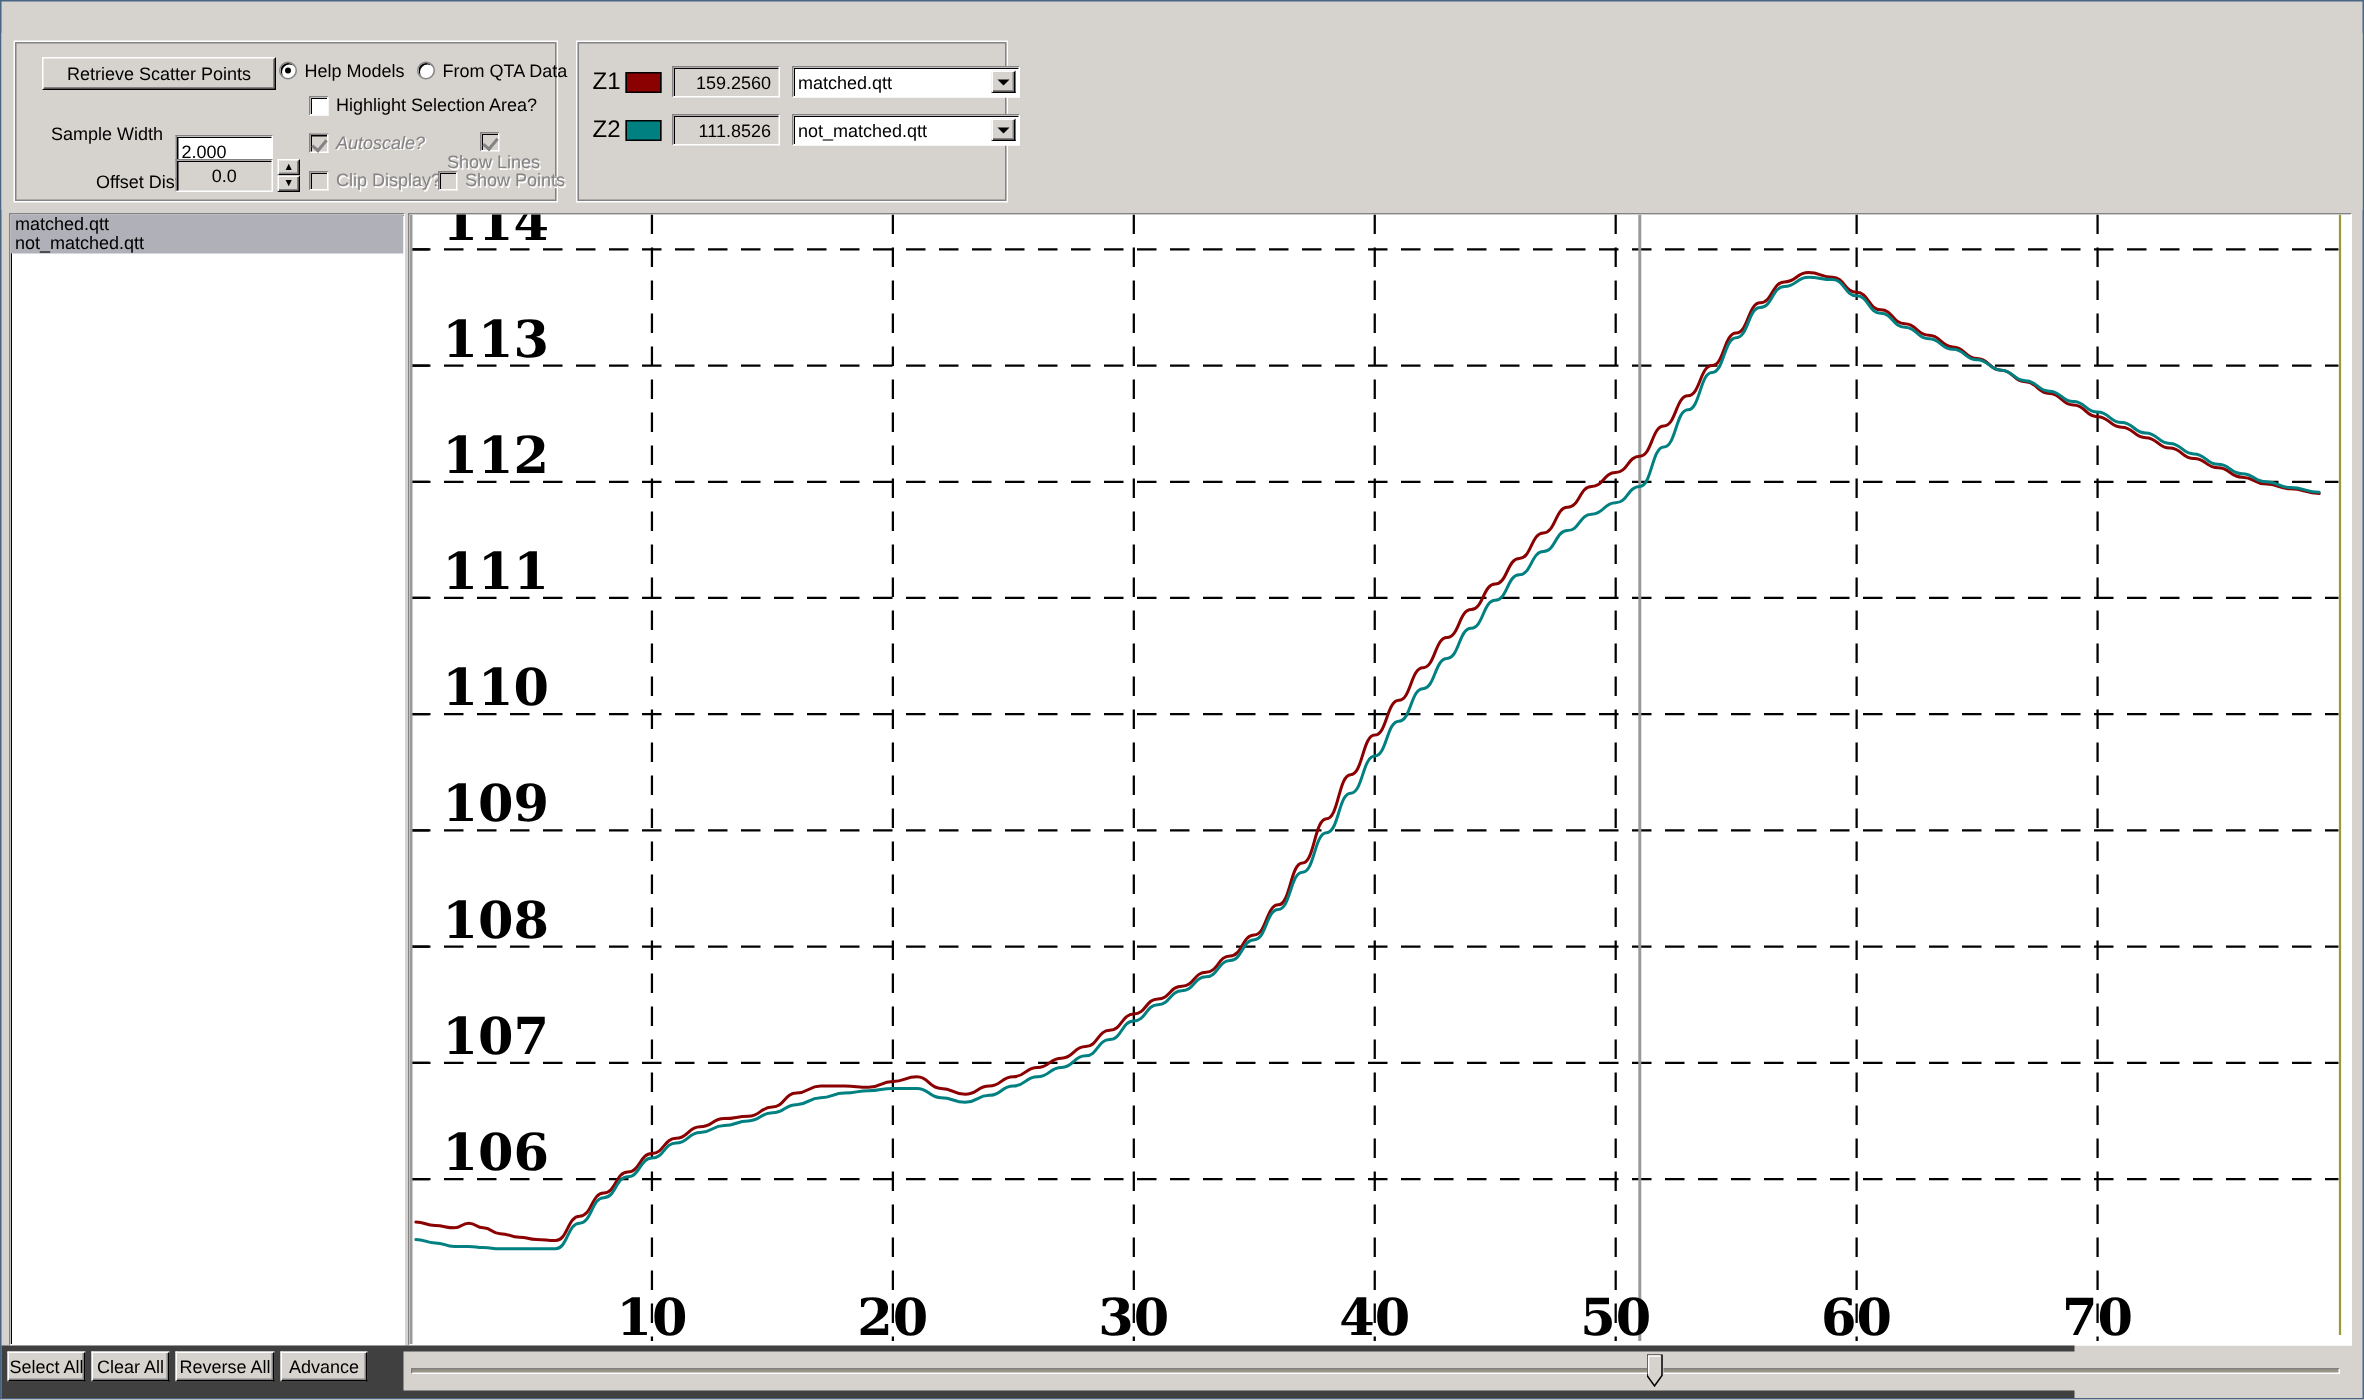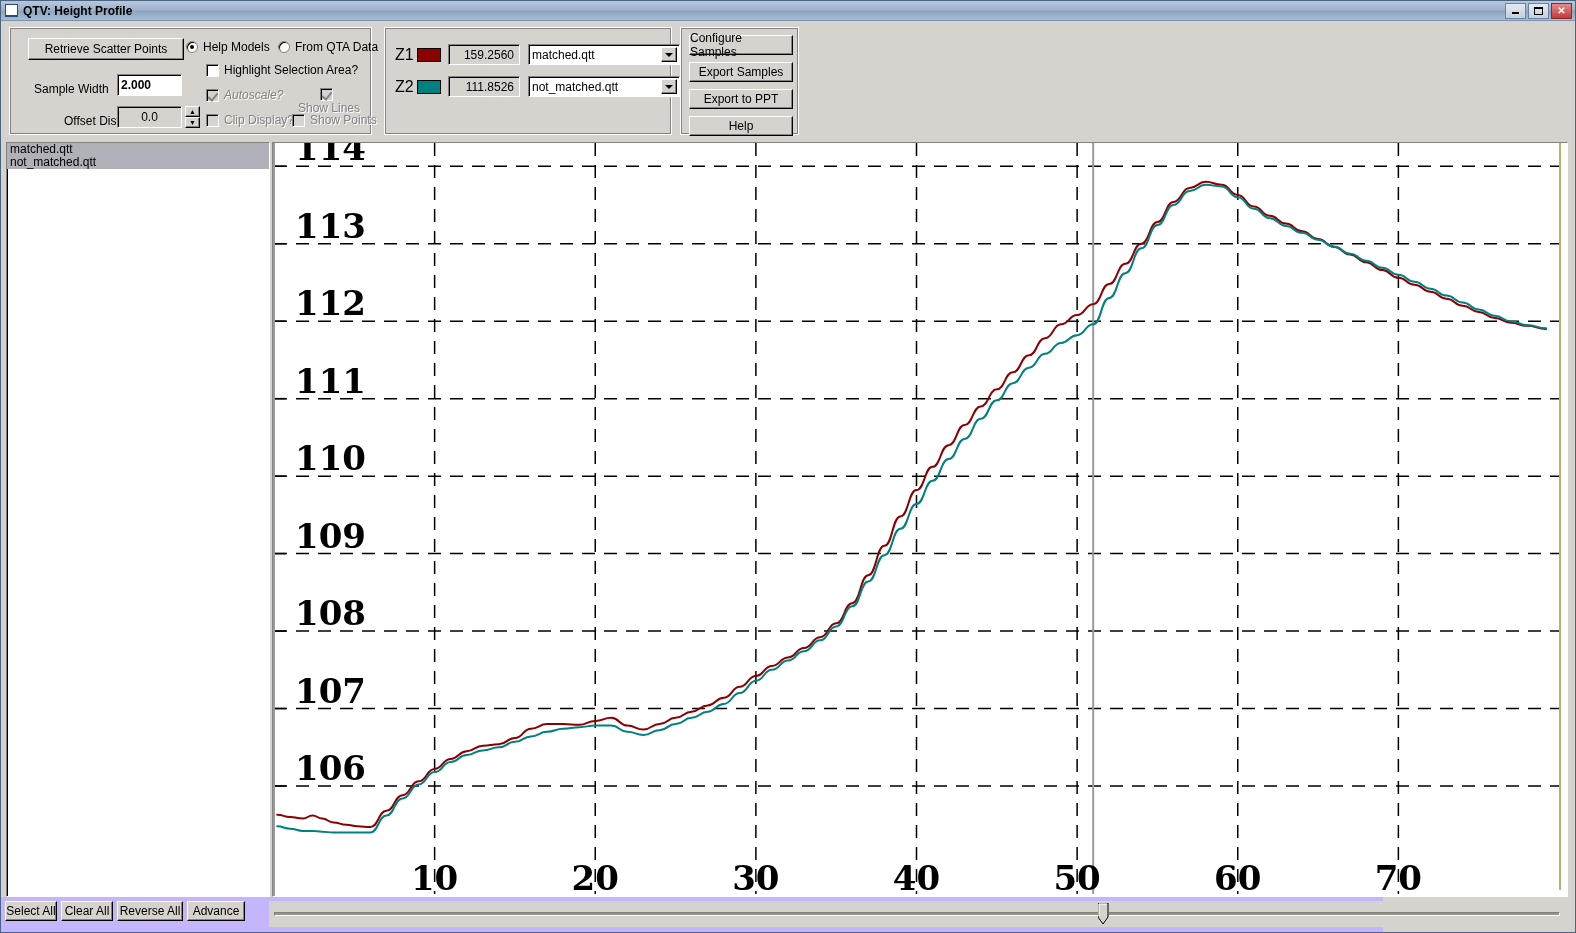--- a/index.html
+++ b/index.html
@@ -96,21 +96,21 @@
     padding-left: 3px;
   }
   .w95field.readonly { background: #d6d3ce; }
   .w95field.right { justify-content: flex-end; padding-right: 5px; padding-left: 0; }
 
   .lbl { font-size: 12px; color: #000; position: absolute; white-space: nowrap; }
 
   
   #btn-retrieve { position: absolute; left: 18px; top: 10px; width: 156px; height: 22px; }
   #lbl-sample-width { left: 24px; top: 54px; }
-  #fld-sample-width { position: absolute; left: 107px; top: 46px; width: 65px; height: 22px; font-weight: bold; }
+  #fld-sample-width { position: absolute; left: 107px; top: 62px; width: 65px; height: 22px; }
   #lbl-offset-distance { left: 22px; top: 86px; margin-left: 32px; }
   #fld-offset-distance { position: absolute; left: 107px; top: 78px; width: 65px; height: 22px; justify-content: center; padding-left:0;}
   #spin { position: absolute; left: 175px; top: 78px; width: 15px; height: 22px;
           display: flex; flex-direction: column; }
   .spin-b { flex: 1; display: flex; align-items: center; justify-content: center;
             font-size: 7px; line-height: 1; }
 
   
   .radio-row { position: absolute; display: flex; align-items: center; }
   .radio {
@@ -189,21 +189,21 @@
   }
   .list-item {
     font-size: 12px; color: #000; padding: 0 3px; height: 13px;
     line-height: 13px; white-space: nowrap;
   }
   .list-item.sel { background: #b0b0b8; }
 
   
   #bottombar {
     position: absolute; left: 0; bottom: 0; width: 1382px; height: 35px;
-    background: #c4b5fd;
+    background: #404040;
   }
   .bbtn { position: absolute; top: 4px; height: 20px; }
   #trackbar {
     position: absolute; left: 268px; top: 4px; width: 1296px; height: 26px;
     background: #d6d3ce;
   }
   #track-groove {
     position: absolute; left: 5px; top: 11px; width: 1286px; height: 4px;
     background: #9a9486;
     border-top: 1px solid #808080; border-left: 1px solid #808080;
@@ -229,35 +229,20 @@
   }
   .xtick-lbl {
     font-family: "DejaVu Serif", serif; font-weight: bold; font-size: 34px; fill: #000;
   }
 </style>
 </head>
 <body>
 
 <div id="app">
 
-  <div id="titlebar">
-    <div id="title-icon"></div>
-    <div id="title-text">QTV: Height Profile</div>
-    <div id="title-buttons">
-      <div class="tbtn">
-          <span class="min-glyph"></span>
-        </div>
-      <div class="tbtn">
-          <span class="max-glyph"></span>
-        </div>
-      <div class="tbtn close">
-          <span>✕</span>
-        </div>
-    </div>
-  </div>
 
   <div id="toolbar">
 
     <div class="group" id="grp-left">
       <div class="grp-inner">
         <div class="w95btn" id="btn-retrieve">Retrieve Scatter Points</div>
 
         <div class="lbl" id="lbl-sample-width">Sample Width</div>
         <div class="w95field" id="fld-sample-width">2.000</div>
 
@@ -324,28 +309,20 @@
             <span>not_matched.qtt</span>
             <span class="combo-arrow">
                 <span class="arrow-dn"></span>
               </span>
           </span>
         </div>
 
       </div>
     </div>
 
-    <div class="group" id="grp-right">
-      <div class="grp-inner">
-        <div class="w95btn rbtn" style="top:7px;">Configure Samples</div>
-        <div class="w95btn rbtn" style="top:34px;">Export Samples</div>
-        <div class="w95btn rbtn" style="top:61px;">Export to PPT</div>
-        <div class="w95btn rbtn" style="top:88px;">Help</div>
-      </div>
-    </div>
   </div>
 
   <div id="sidebar">
     <div class="list-item sel">matched.qtt</div>
     <div class="list-item sel">not_matched.qtt</div>
   </div>
 
   <div id="plot-wrap">
     <svg id="plot-svg" width="1294" height="753" viewBox="0 0 1294 753">
         <rect x="0" y="0" width="1294" height="753" fill="#ffffff"></rect>

